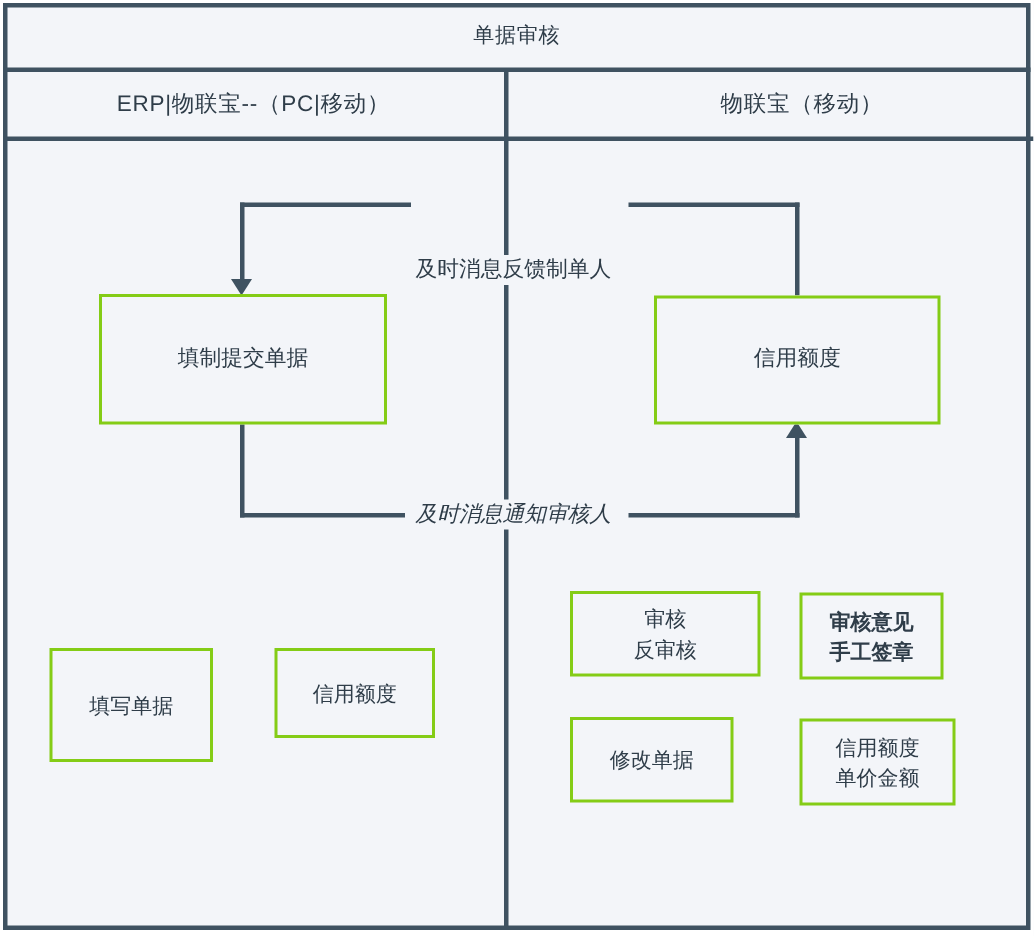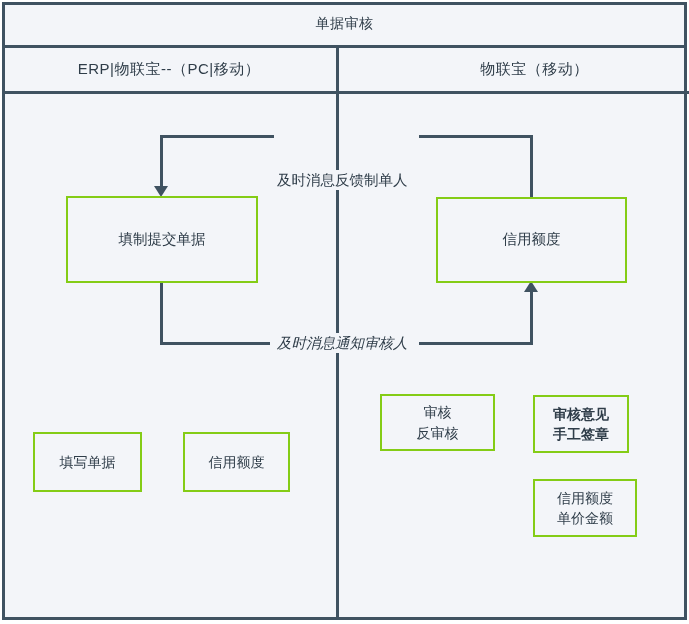--- a/index.html
+++ b/index.html
@@ -150,27 +150,28 @@
   <div class="seg-h" style="left:160px; top:342px; width:114px;"></div>
   <div class="seg-h" style="left:419px; top:342px; width:114px;"></div>
   <div class="seg-v" style="left:530px; top:292px; height:53px;"></div>
   <div class="arrow-up" style="left:524px; top:281px;"></div>
   <div class="edge-label" style="left:270px; top:333px;font-style:italic;">及时消息通知审核人</div>
 
   <div class="node big" style="left:66px; top:196px; width:192px; height:87px;">填制提交单据</div>
 
   <div class="node big" style="left:436px; top:197px; width:191px; height:86px;">信用额度</div>
 
-  <div class="node" style="left:33px; top:432px; width:109px; height:60px;">填写单据</div>
+  <div class="node" style="left:33px; top:432px; width:109px; height:76px;">填写单据</div>
 
   <div class="node" style="left:183px; top:432px; width:107px; height:60px;">信用额度</div>
 
-  <div class="node" style="left:380px; top:394px; width:115px; height:57px;">审核
+  <div class="node" style="left:380px; top:394px; width:127px; height:57px;">审核
 反审核</div>
 
   <div class="node" style="left:533px; top:395px; width:96px; height:58px;font-weight:bold;">审核意见
 手工签章</div>
 
+  <div class="node" style="left:380px; top:478px; width:109px; height:57px;">修改单据</div>
 
   <div class="node" style="left:533px; top:479px; width:104px; height:58px;">信用额度
 单价金额</div>
 
 </div>
 
 </body></html>

